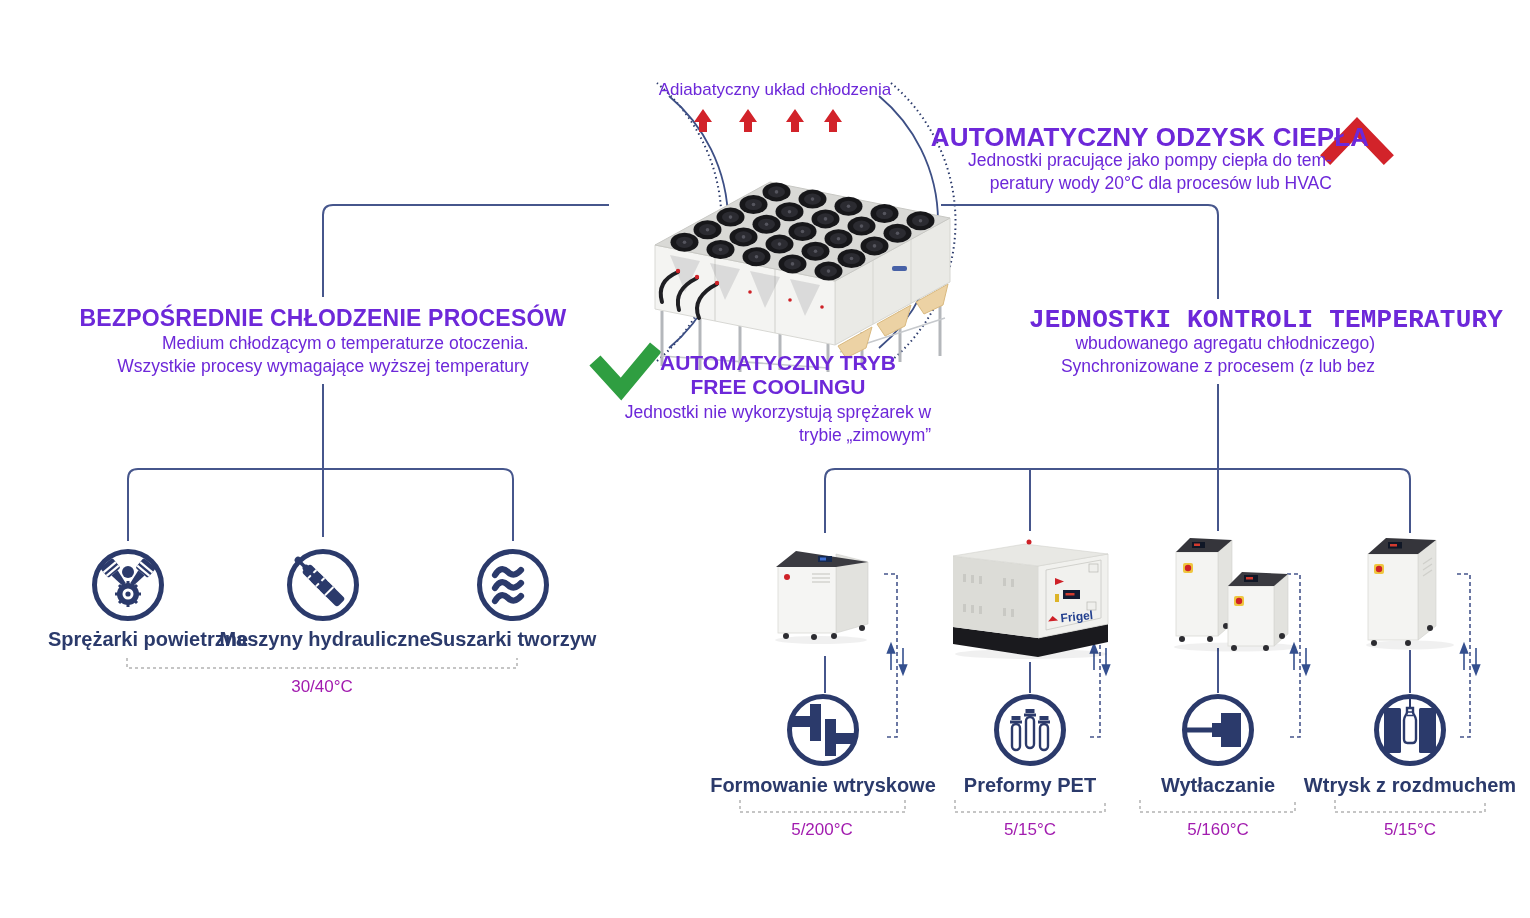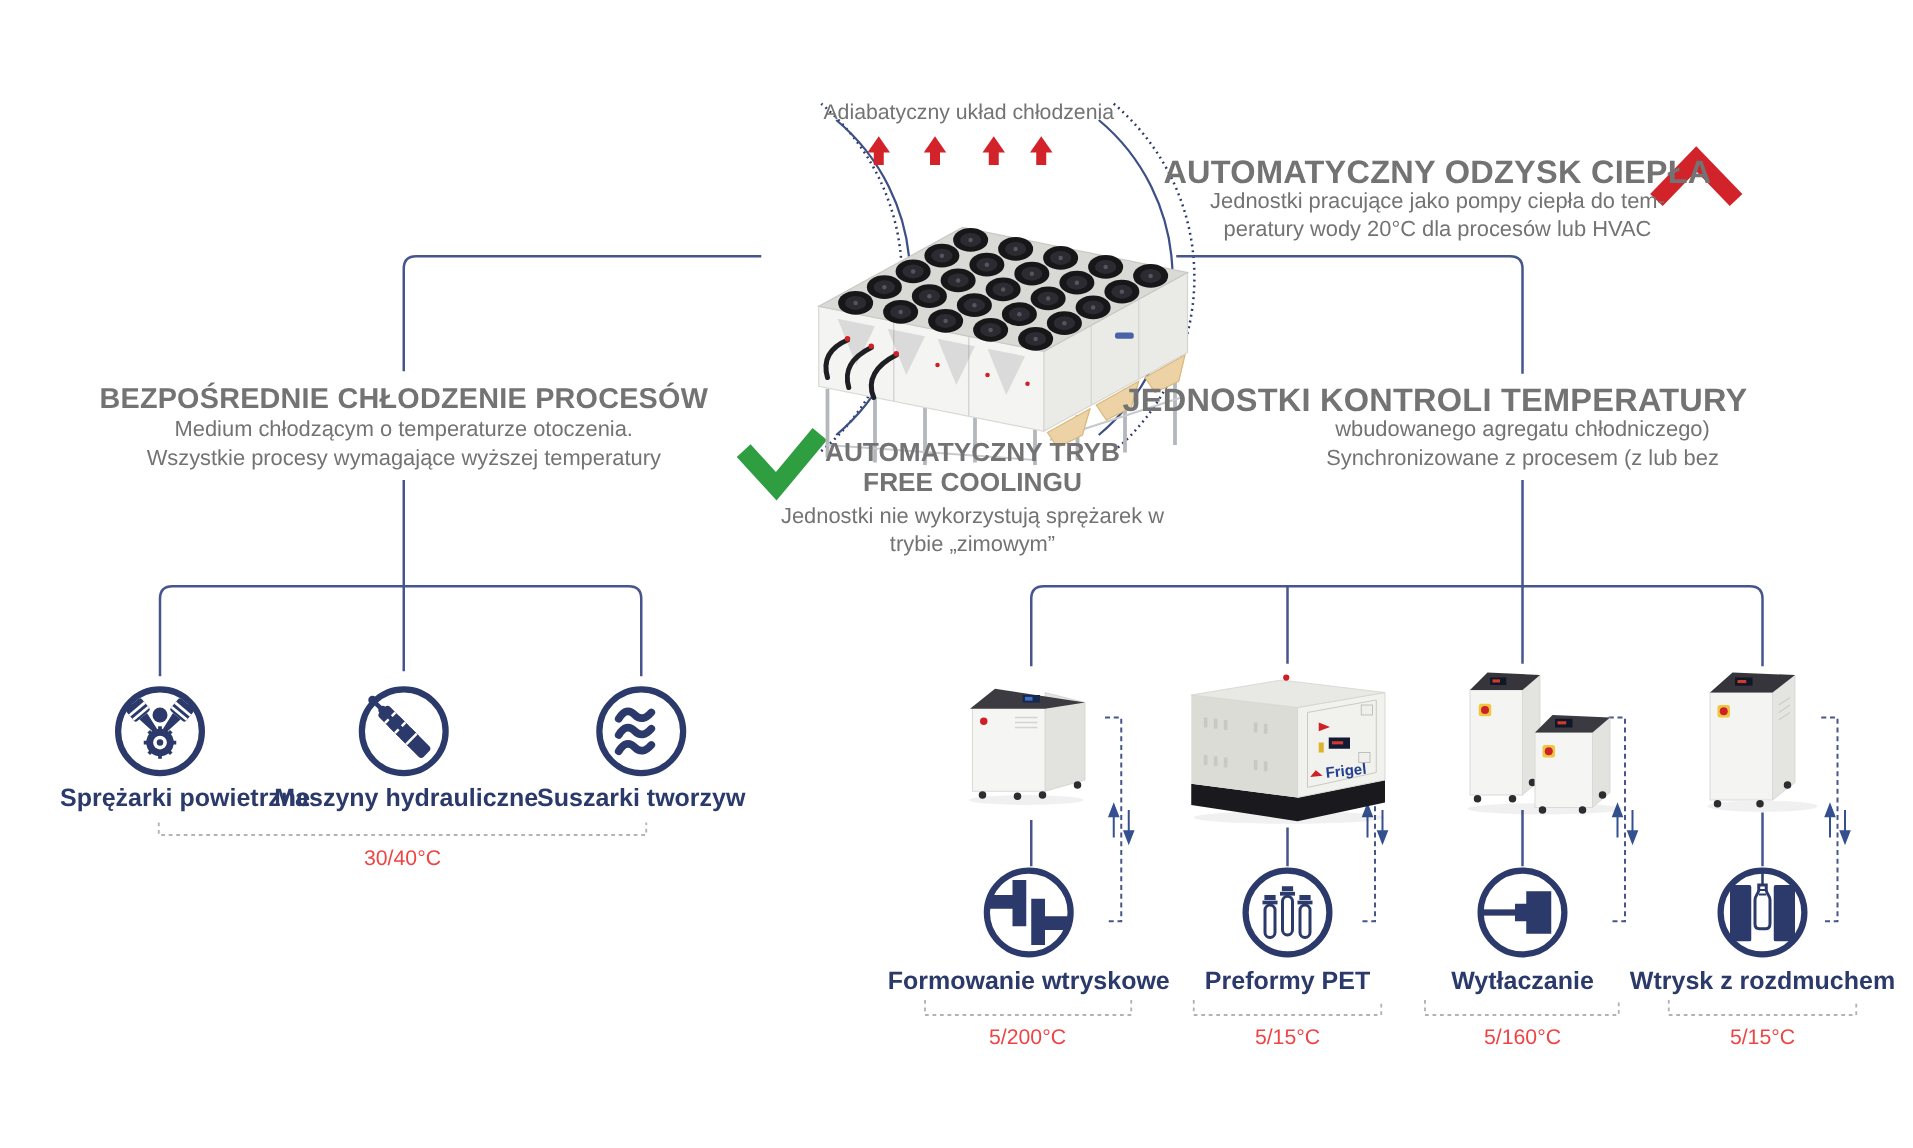--- a/index.html
+++ b/index.html
@@ -2,28 +2,28 @@
 <html><head>
 <meta charset="utf-8">
 <style>
   html,body { margin:0; padding:0; background:#ffffff; }
   .canvas {
     position:relative; width:1530px; height:918px; background:#ffffff;
     font-family:"Liberation Sans", sans-serif; overflow:hidden;
   }
   .abs { position:absolute; }
   .txt { position:absolute; transform:translateX(-50%); text-align:center;
-         color:#737373; white-space:nowrap; }
+         color:#6d28d9; white-space:nowrap; }
   .h-big   { font-weight:bold; font-size:23px; letter-spacing:.2px; }
   .h-right { font-weight:bold; font-size:26px; letter-spacing:.2px; }
   .h-mid   { font-weight:bold; font-size:21px; line-height:24px; }
-  .body-txt{ font-size:17.5px; line-height:23px; }
+  .body-txt{ font-size:17.5px; line-height:23px;text-align:right; }
   .small-top{ font-size:17px; }
   .item-label{ font-weight:bold; font-size:20px; color:#2b3a6b; }
-  .temp { color:#ef4444; font-size:17px; font-weight:normal; position:absolute;
+  .temp { color:#a21caf; font-size:17px; font-weight:normal; position:absolute;
           transform:translateX(-50%); white-space:nowrap; }
   svg { display:block; }
   .layer-lines { z-index:0; }
   .layer-art   { z-index:1; }
   .layer-text  { z-index:3; }
 </style>
 </head>
 <body>
 
 <div class="canvas">
@@ -422,21 +422,21 @@
 
   <div class="txt h-mid layer-text" style="left:778px; top:351px;">
     <div>AUTOMATYCZNY TRYB</div>
     <div>FREE COOLINGU</div>
   </div>
   <div class="txt body-txt layer-text" style="left:778px; top:401px;">
     <div>Jednostki nie wykorzystują sprężarek w</div>
     <div>trybie „zimowym”</div>
   </div>
 
-  <div class="txt h-right layer-text" style="left:1148px; top:305px;">JEDNOSTKI KONTROLI TEMPERATURY</div>
+  <div class="txt h-right layer-text" style="left:1266px; top:305px;font-family:Liberation Mono, monospace;">JEDNOSTKI KONTROLI TEMPERATURY</div>
   <div class="txt body-txt layer-text" style="left:1218px; top:332px;">
     <div>wbudowanego agregatu chłodniczego)</div>
     <div>Synchronizowane z procesem (z lub bez</div>
   </div>
 
   <div class="txt item-label layer-text" style="left:128px; top:628px;margin-left:20px;">Sprężarki powietrzne</div>
   <div class="txt item-label layer-text" style="left:325px; top:628px;">Maszyny hydrauliczne</div>
   <div class="txt item-label layer-text" style="left:513px; top:628px;">Suszarki tworzyw</div>
   <div class="temp layer-text" style="left:322px; top:677px;">30/40°C</div>
 

